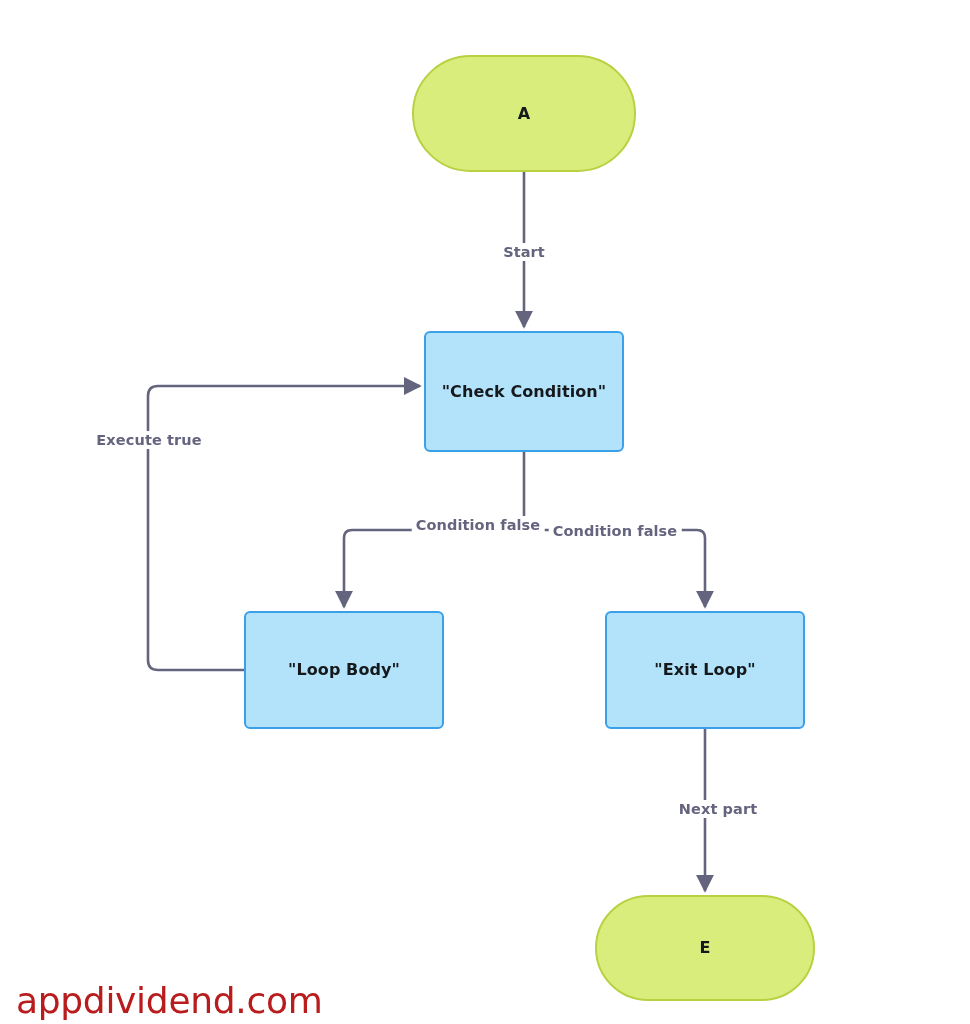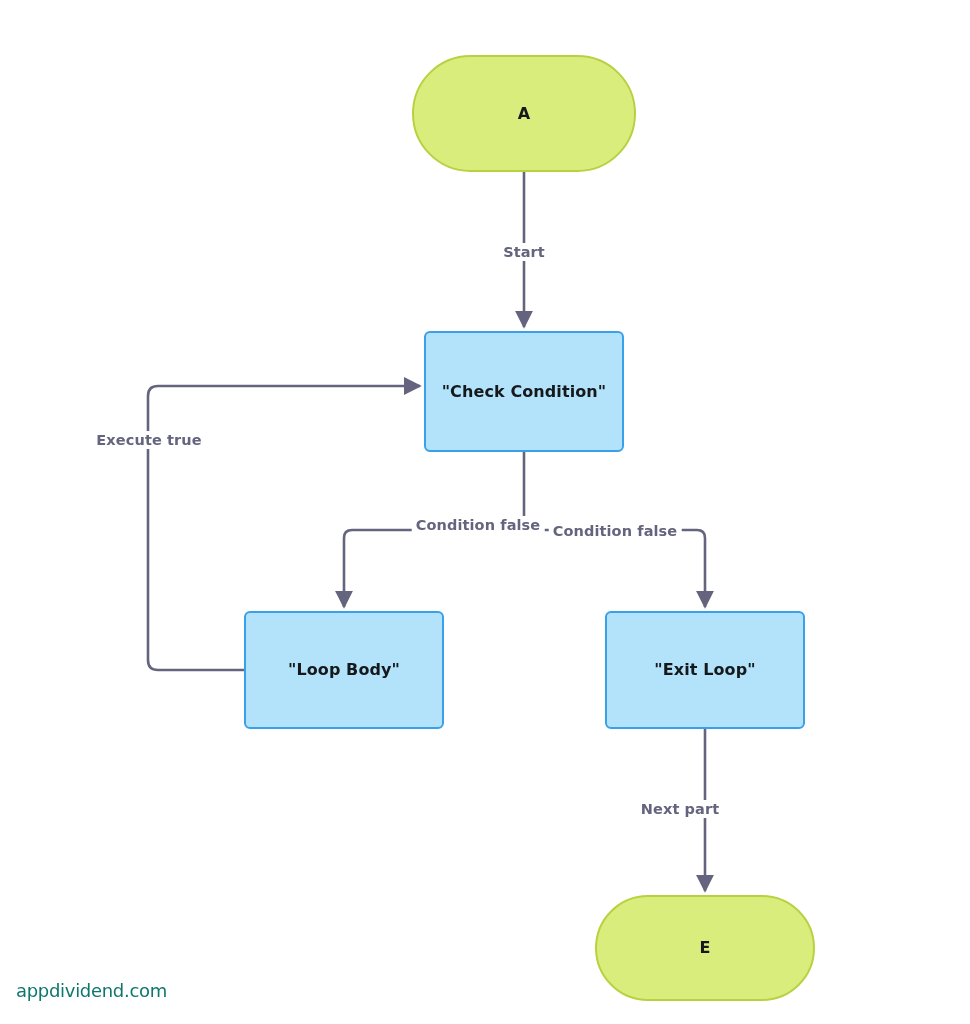--- a/index.html
+++ b/index.html
@@ -61,23 +61,23 @@
     white-space: nowrap;
     background: #ffffff;
     padding: 0 4px;
     line-height: 18px;
     transform: translate(-50%, -50%);
     letter-spacing: 0.1px;
   }
   .watermark {
     position: absolute;
     font-family: "DejaVu Sans", sans-serif;
-    font-size: 18px;
+    font-size: 36px;
     font-weight: normal;
-    color: #0f766e;
+    color: #b91c1c;
     letter-spacing: -0.3px;
   }
 </style>
 </head>
 <body>
 
 <div id="canvas">
 
   <svg id="edges" viewBox="0 0 970 1024" width="970" height="1024" xmlns="http://www.w3.org/2000/svg">
     <defs>
@@ -123,17 +123,17 @@
   </div>
 
   <div class="edge-label" style="left:524px; top:252px;">Start</div>
 
   <div class="edge-label" style="left:434px; top:525px;margin-left:44px;">Condition false</div>
 
   <div class="edge-label" style="left:615px; top:531px;">Condition false</div>
 
   <div class="edge-label" style="left:149px; top:440px;">Execute true</div>
 
-  <div class="edge-label" style="left:680px; top:809px;">Next part</div>
+  <div class="edge-label" style="left:718px; top:809px;">Next part</div>
 
   <div class="watermark" style="left:16px; top:980px;">appdividend.com</div>
 
 </div>
 
 </body></html>

